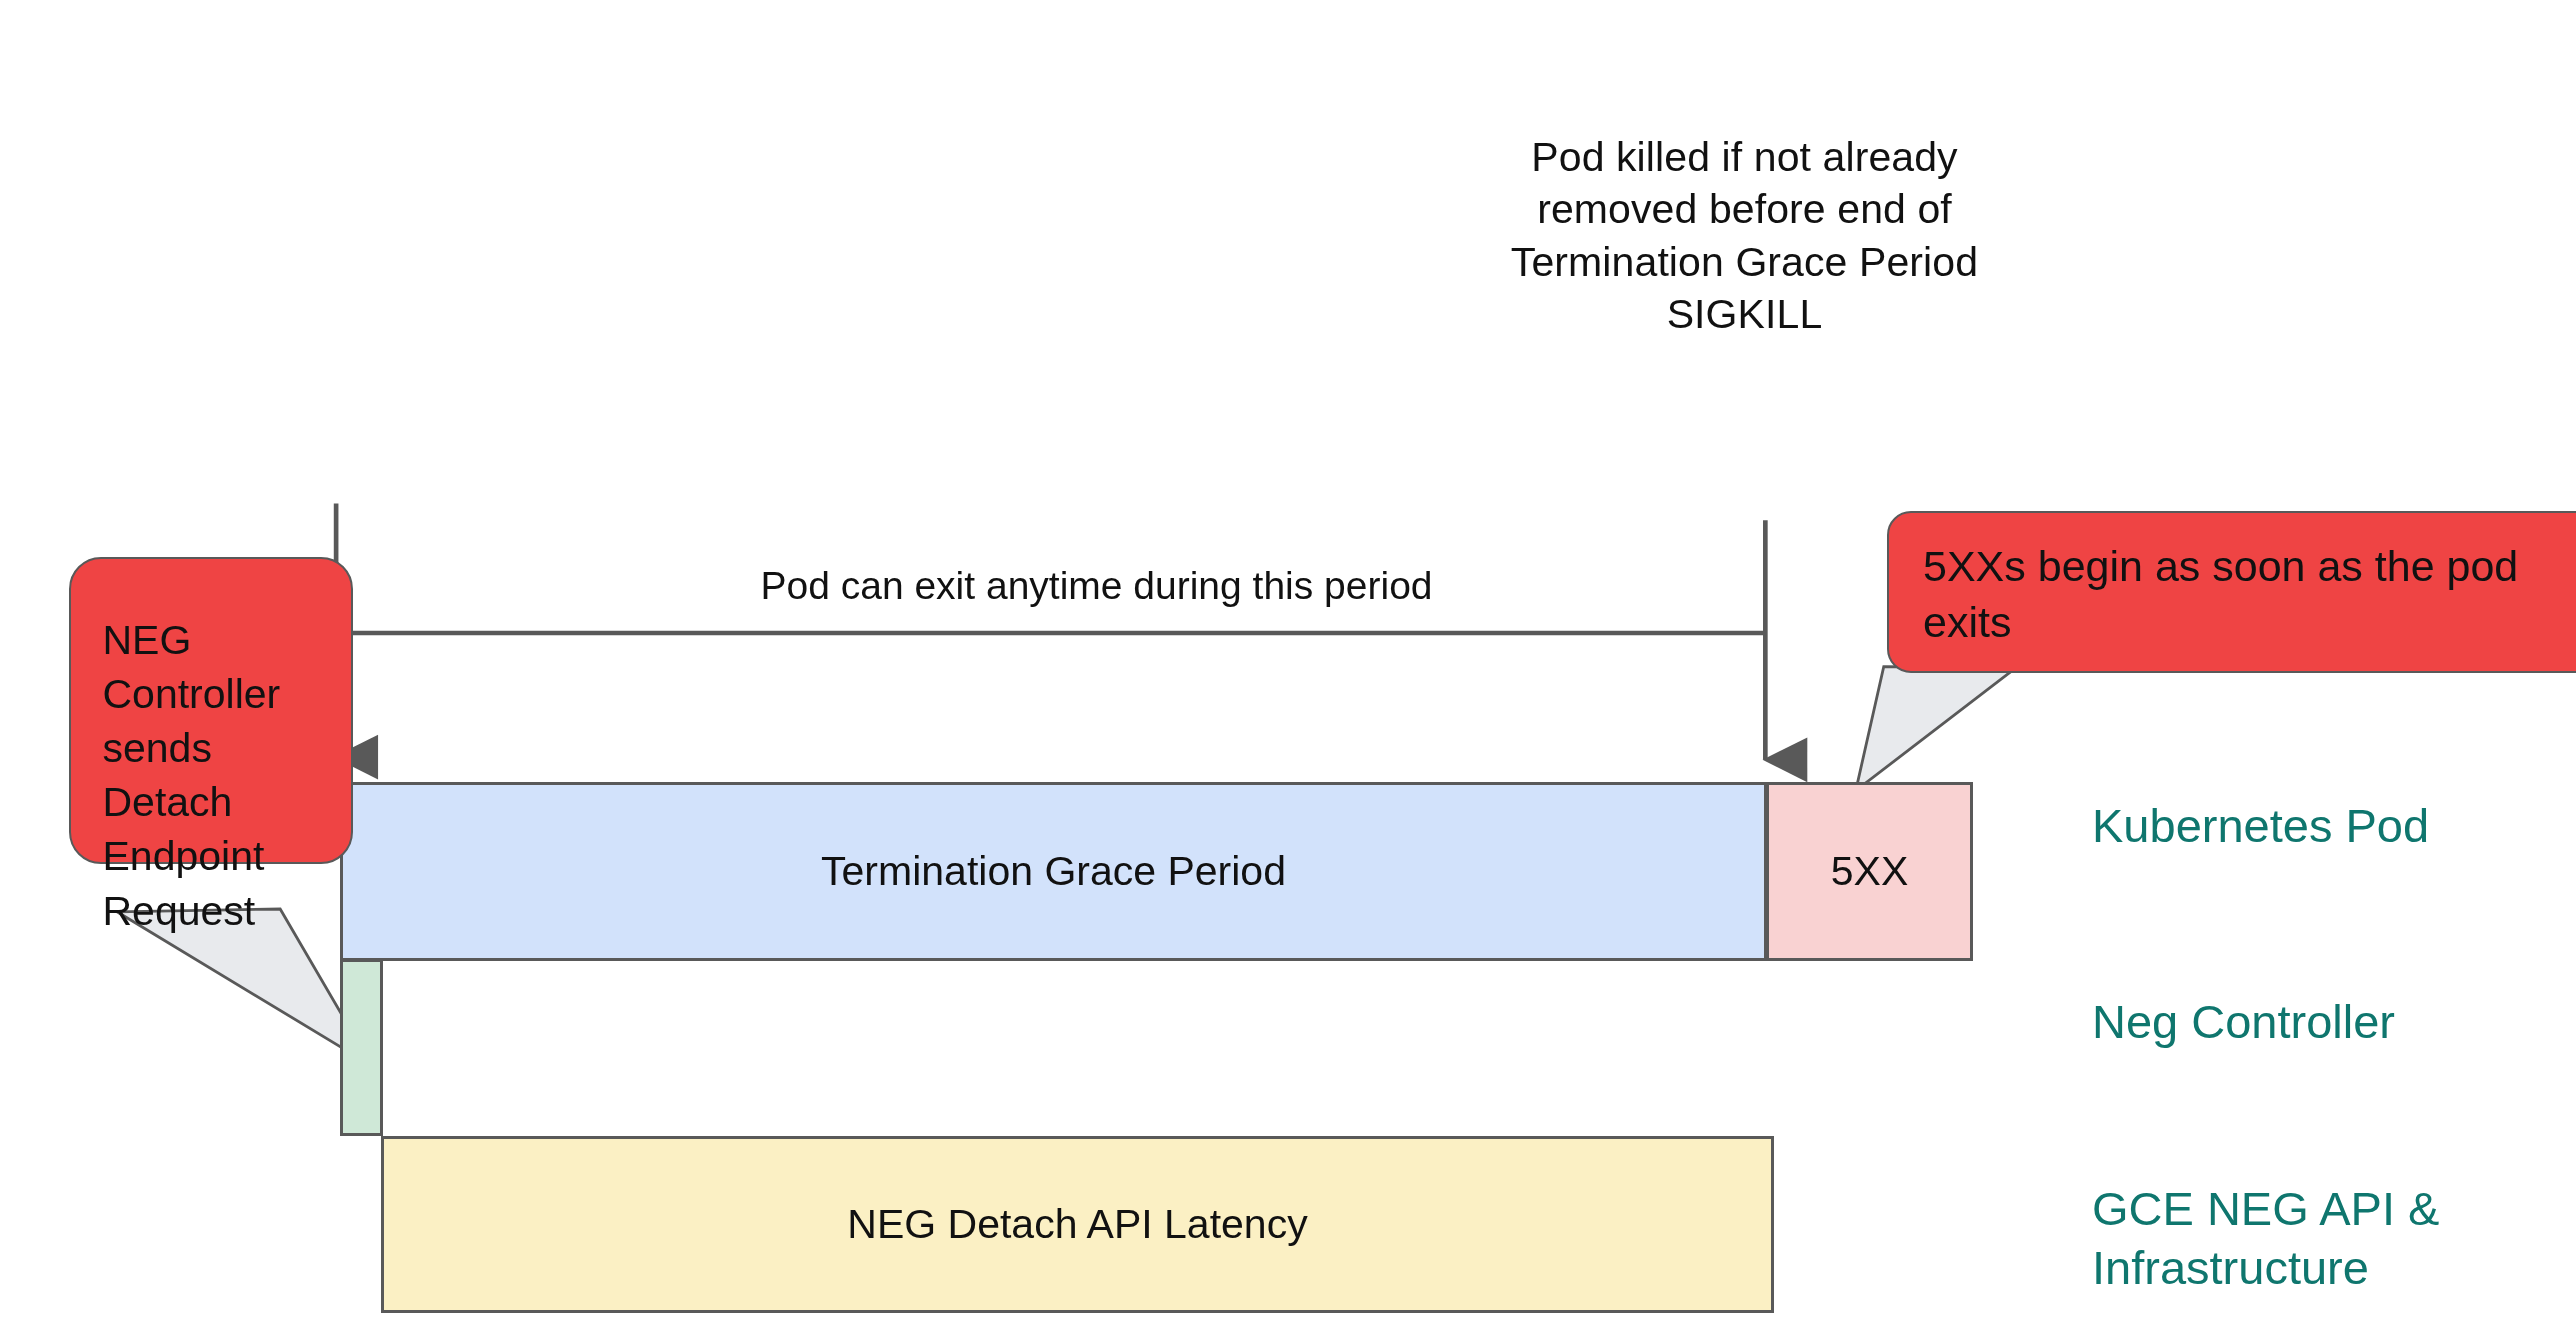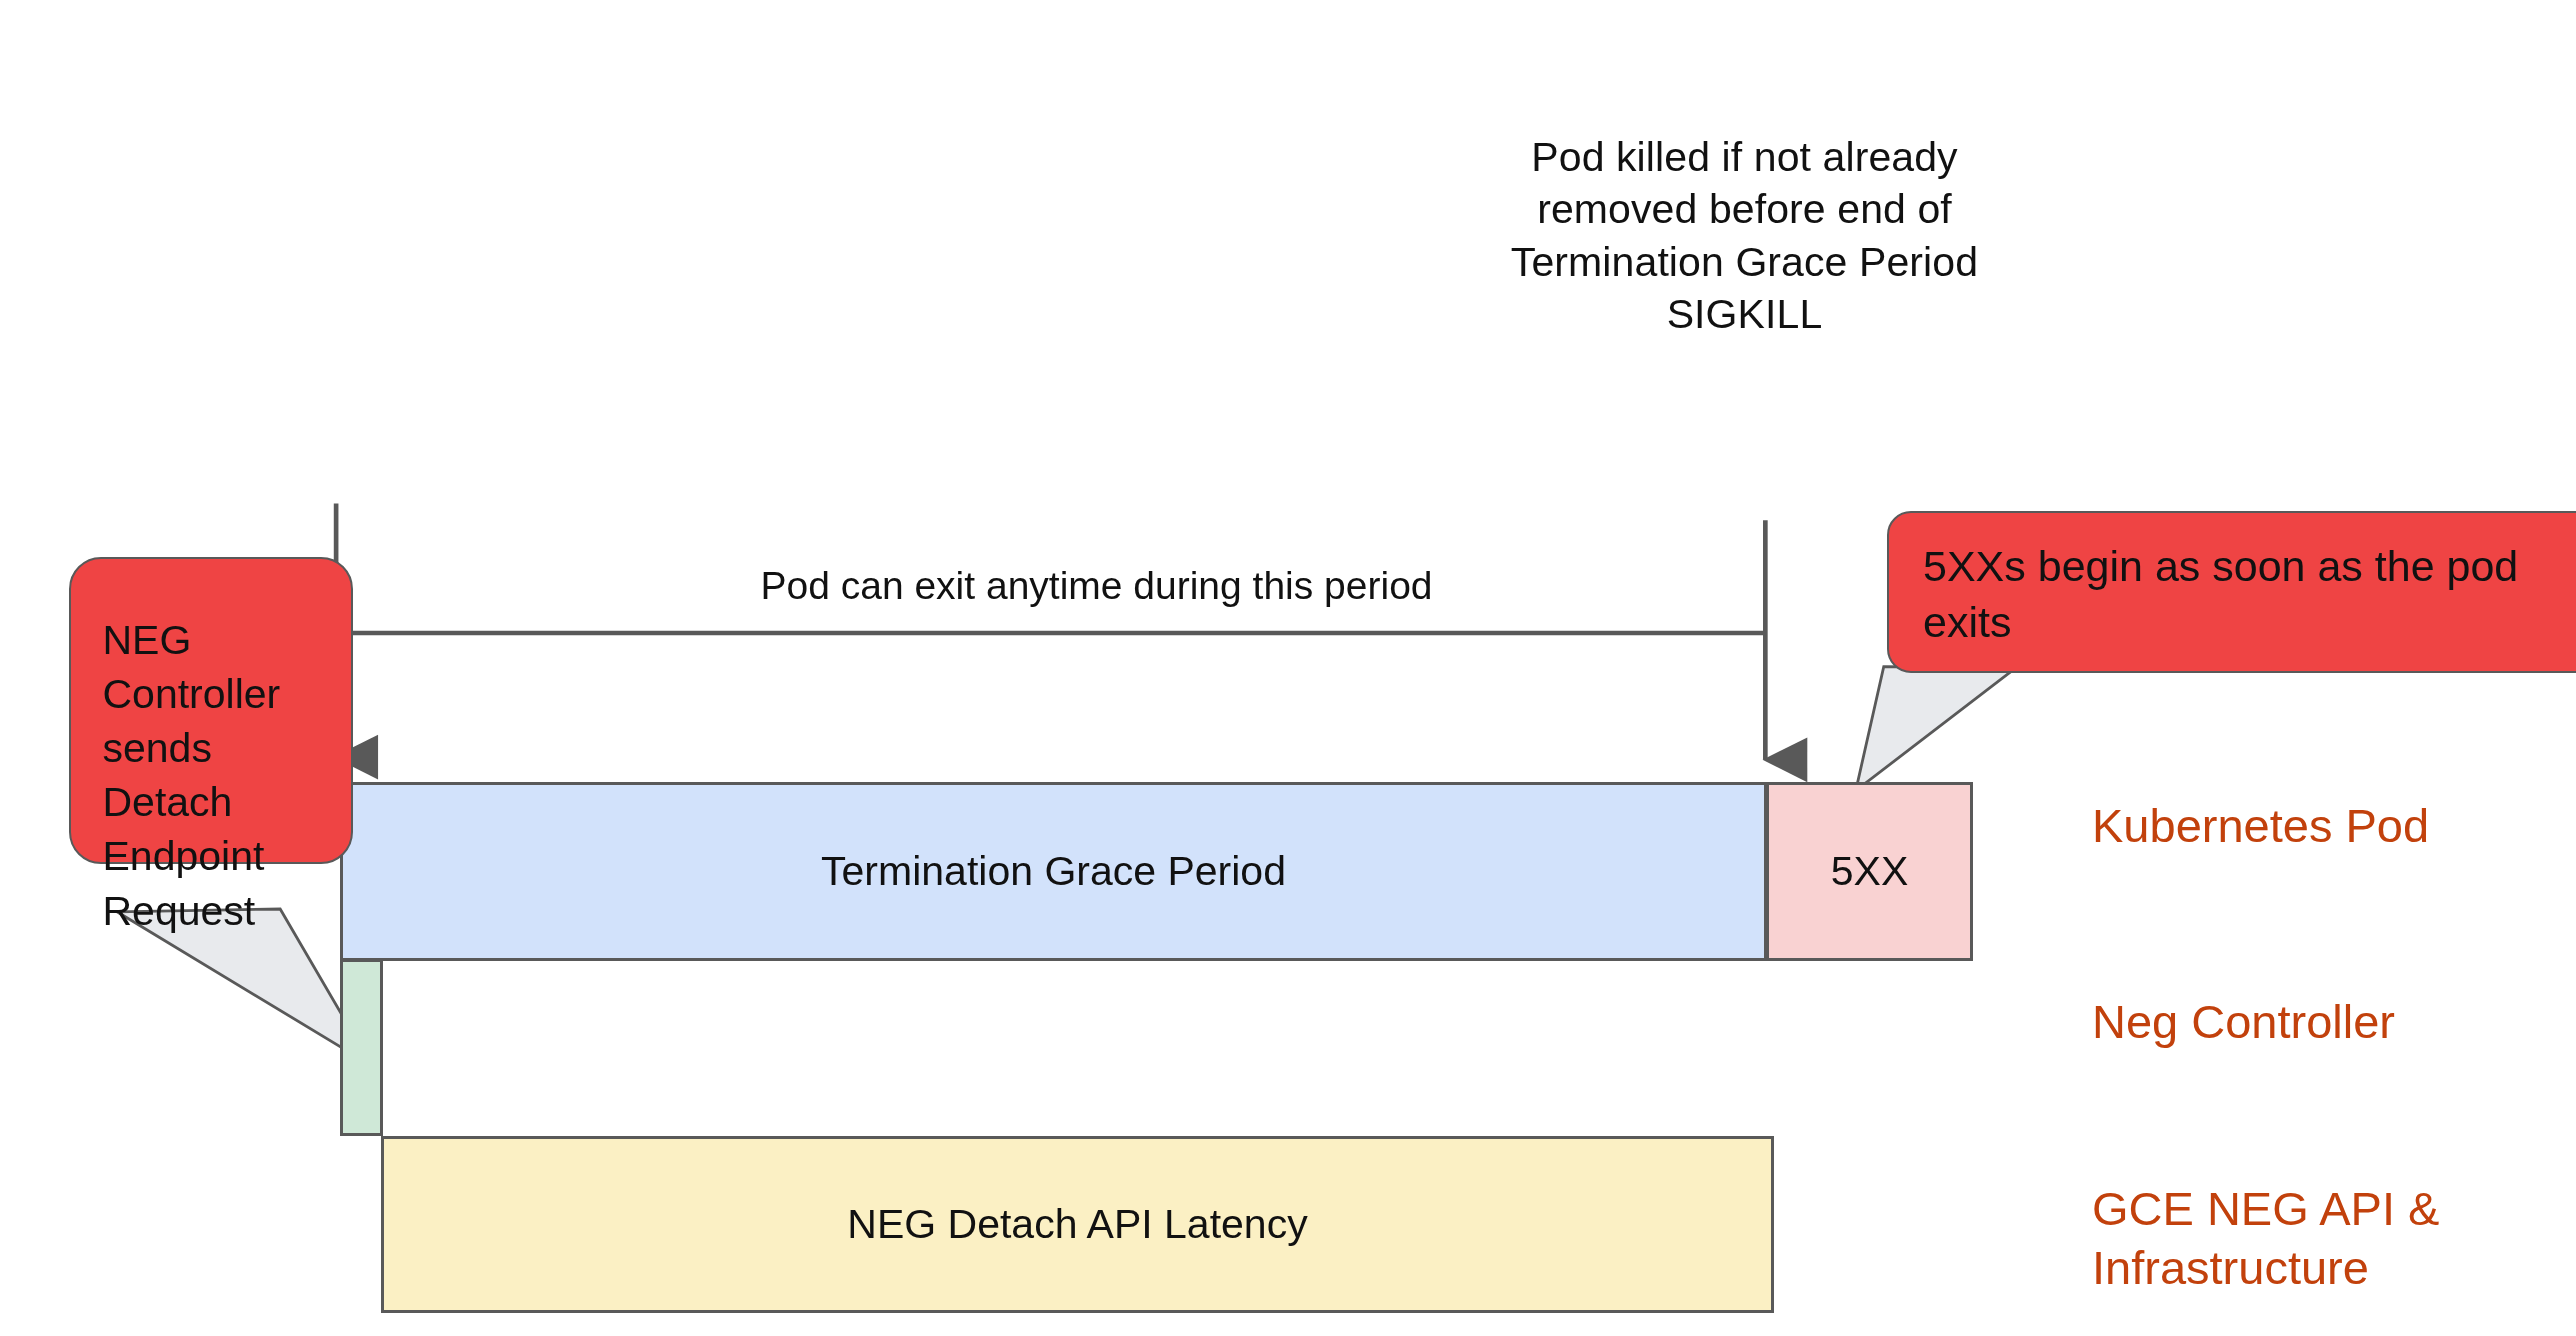--- a/index.html
+++ b/index.html
@@ -59,21 +59,21 @@
   #bar-latency {
     left: 381px; top: 1136px; width: 1393px; height: 177px;
     background: #fbf0c4;
   }
 
   
   .lane-label {
     position: absolute;
     font-size: 47px;
     line-height: 1.25;
-    color: #c2410c;
+    color: #0f766e;
     white-space: pre-line;
   }
   #lane-pod     { left: 2092px; top: 797px;  width: 485px; }
   #lane-neg     { left: 2092px; top: 993px; width: 485px; }
   #lane-gce     { left: 2092px; top: 1180px; width: 485px; }
 
   
   #caption-exit {
     position: absolute;
     left: 340px; top: 564px; width: 1427px;

